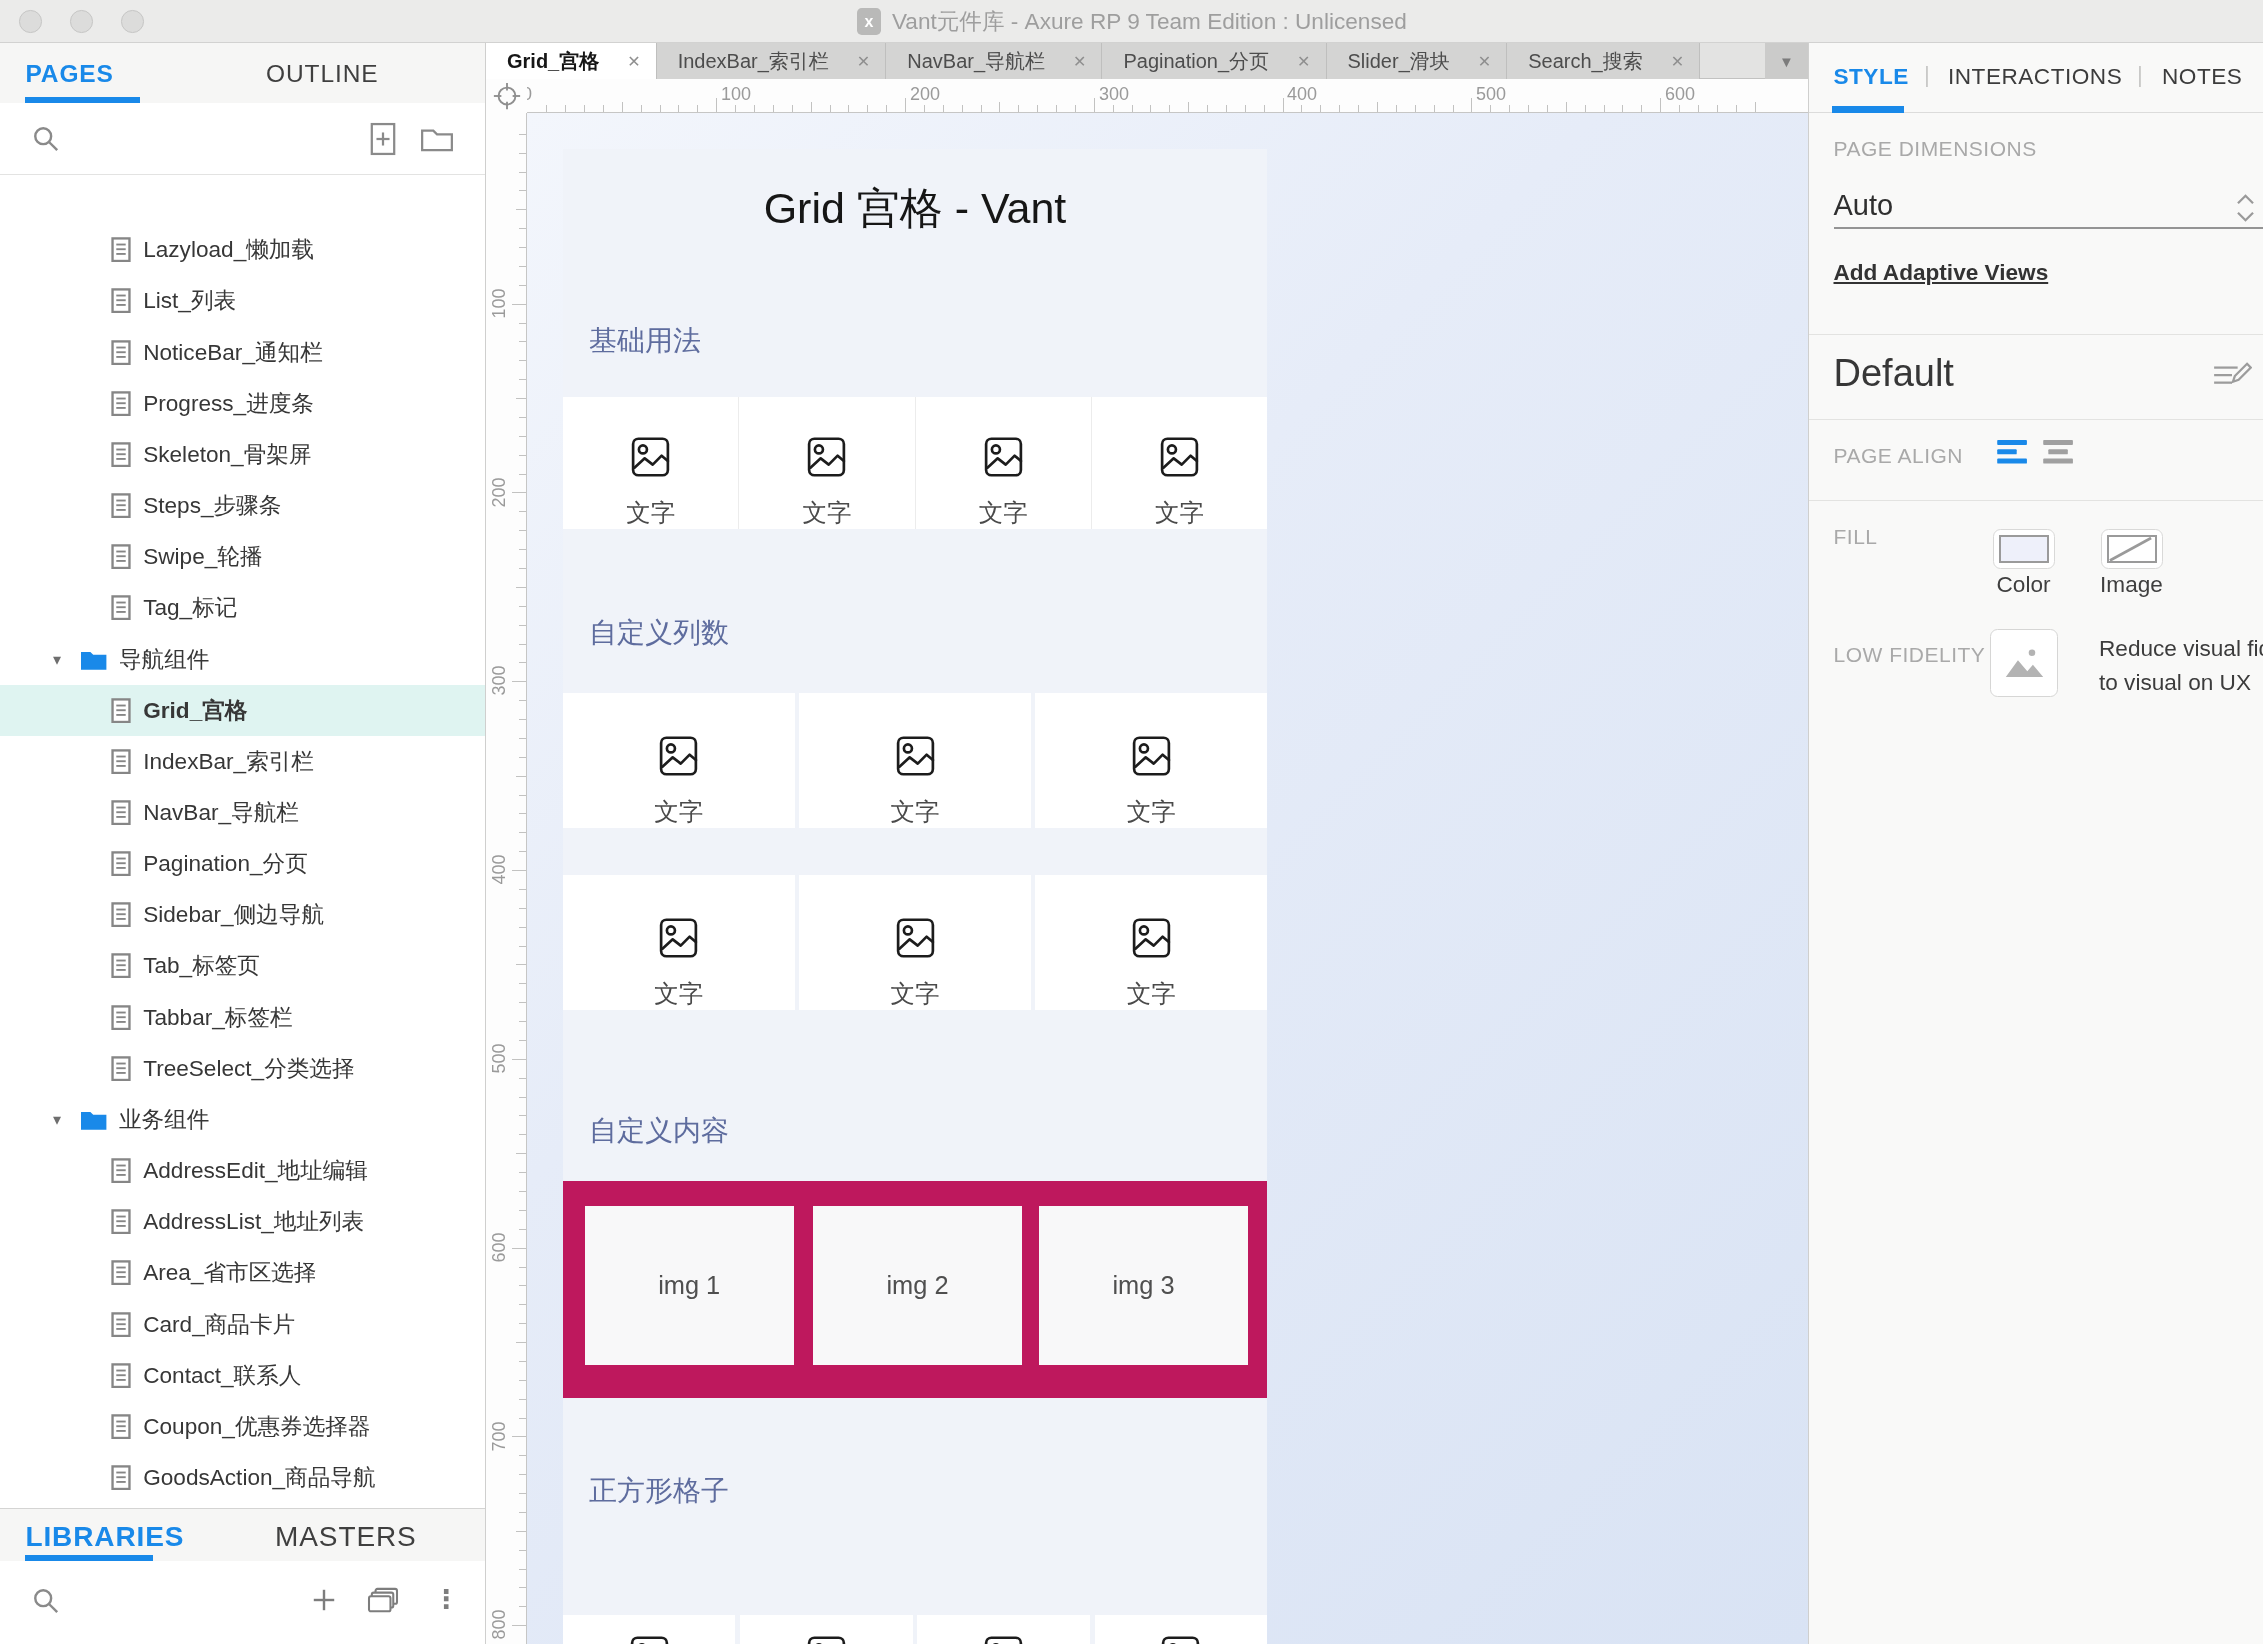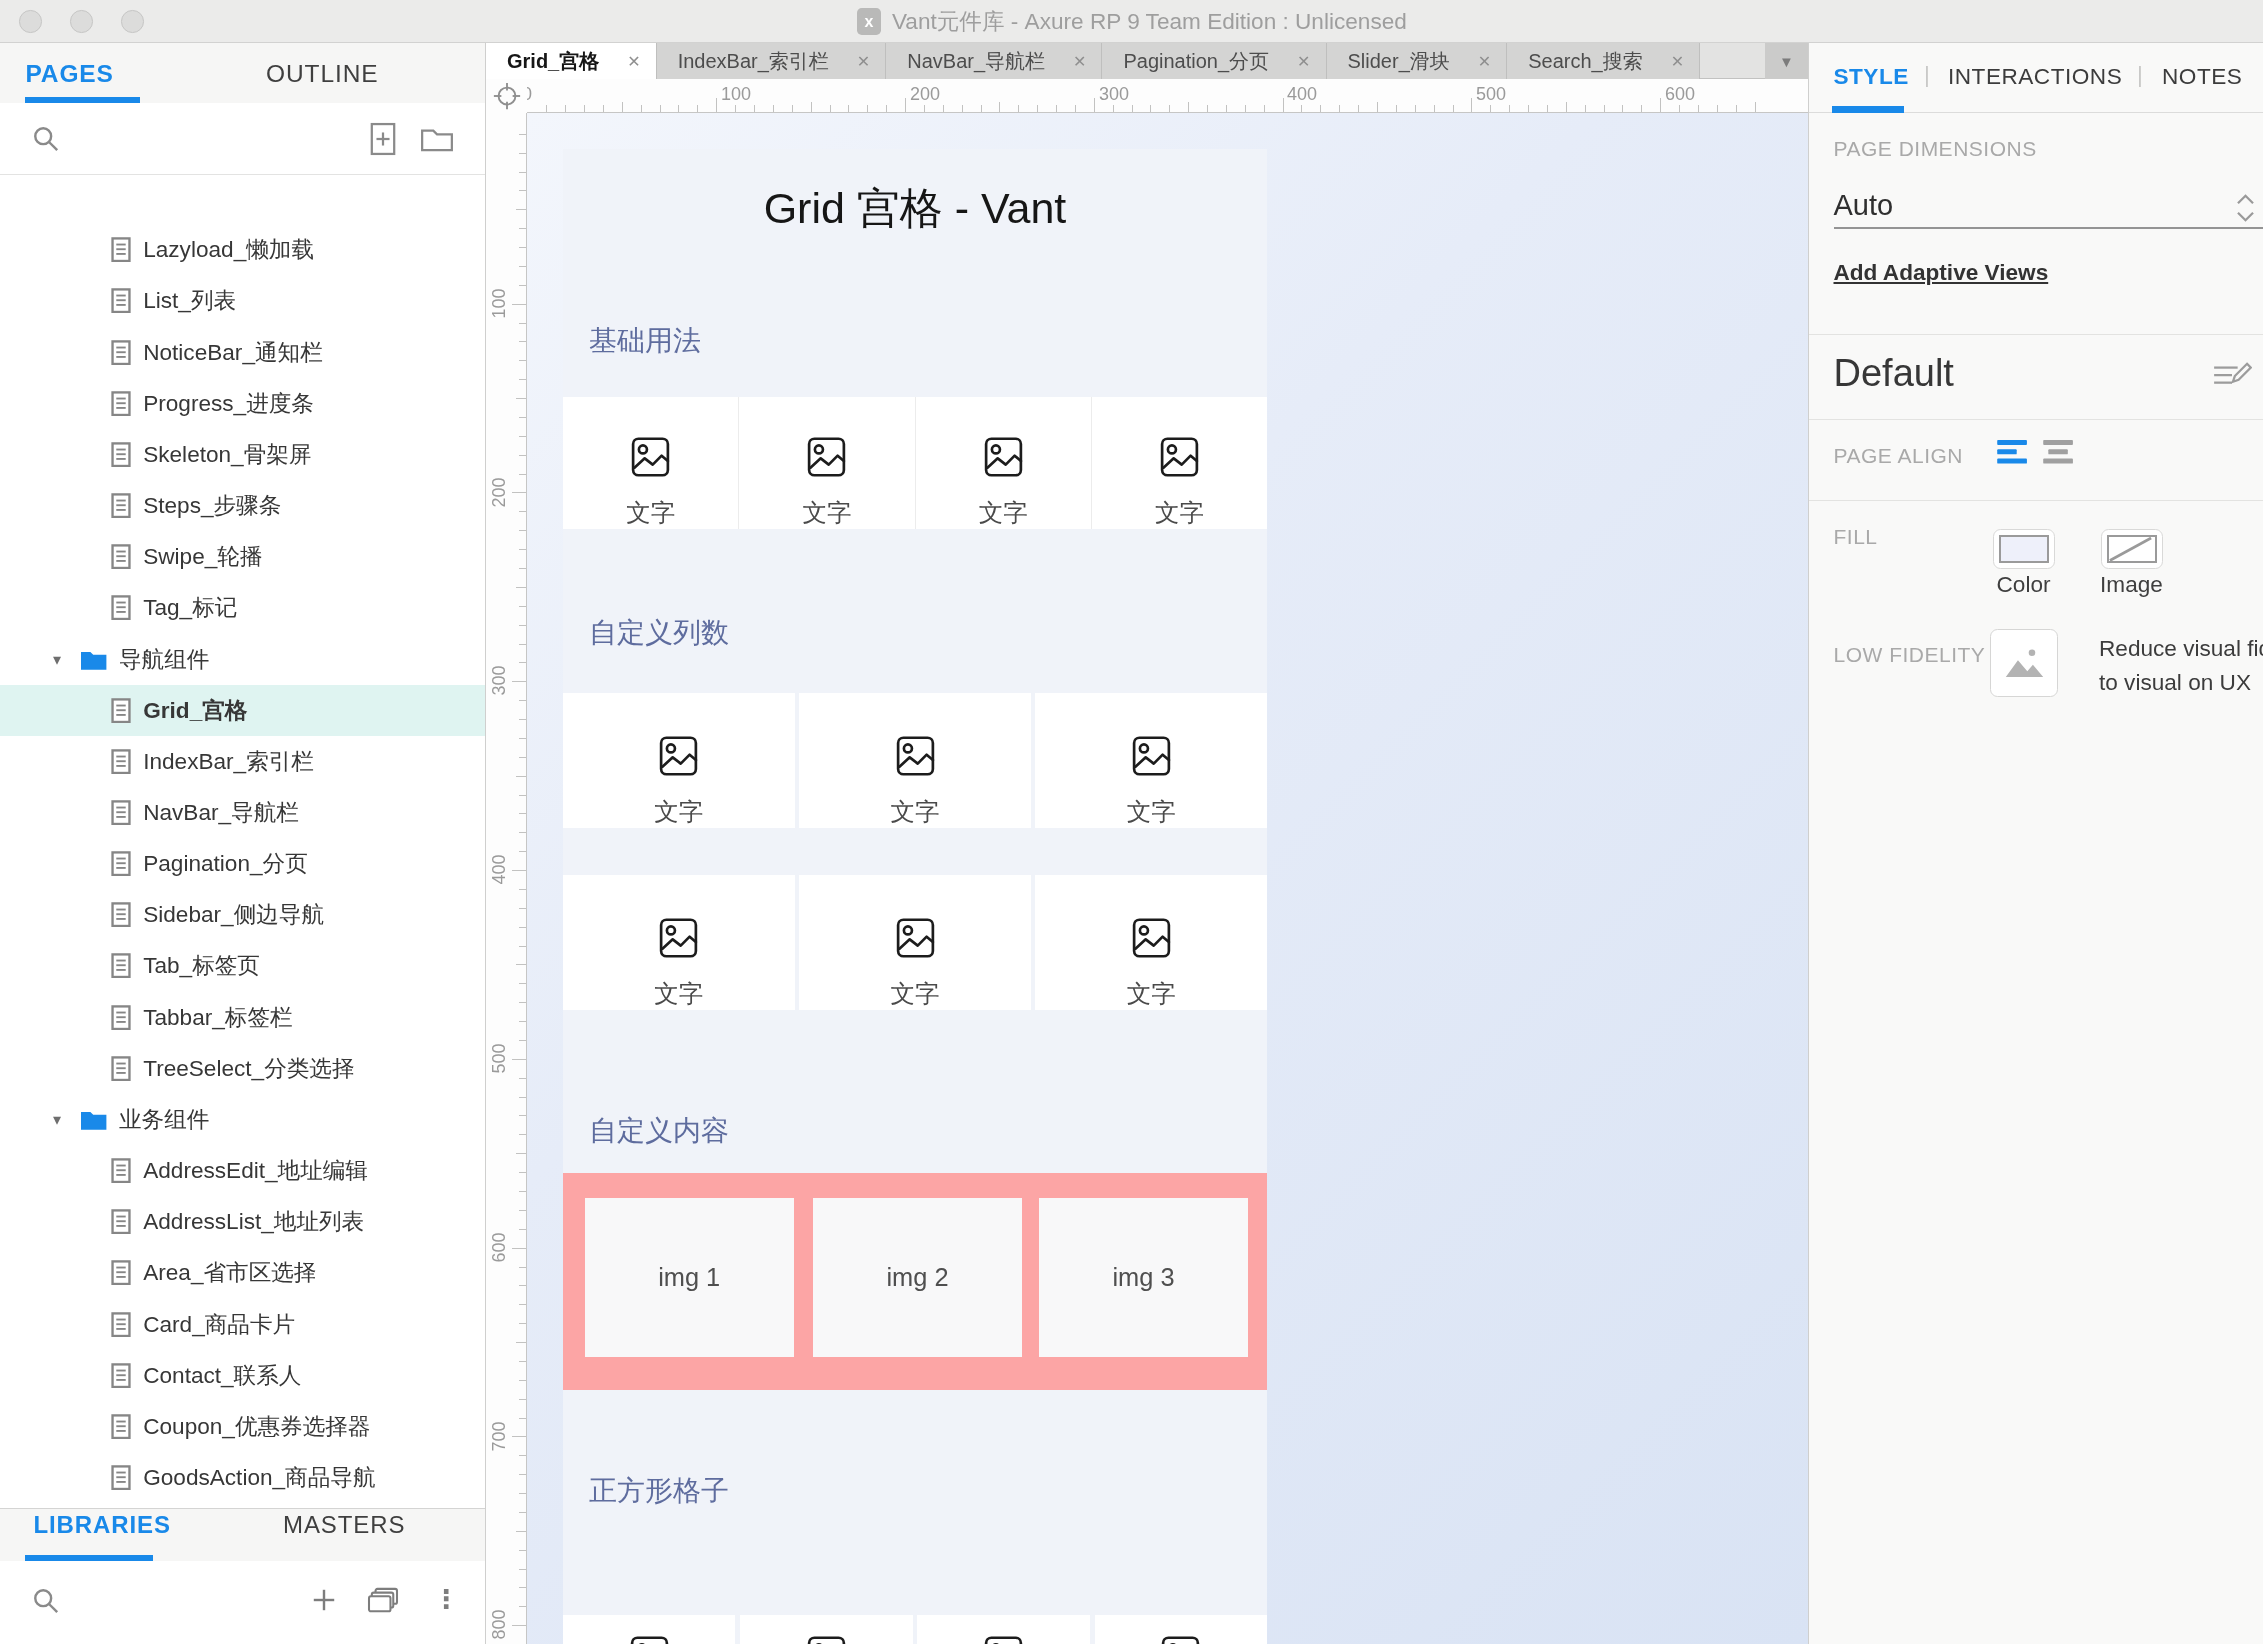--- a/index.html
+++ b/index.html
@@ -30,21 +30,21 @@
   .tree { position:absolute; left:0; top:132px; width:100%; height:1333px; overflow:hidden; }
   .tree-row { position:absolute; left:0; width:100%; height:51px; display:flex; align-items:center;
     font-size:22.6px; color:#373737; }
   .tree-row.selected { background:#dff4f1; font-weight:bold; }
   .tree-row .tri { margin-left:53px; font-size:16px; color:#6e6e6e; width:19px; }
   .tree-row .fold-ic { margin-left:9.4px; display:flex; }
   .tree-row .doc-ic { margin-left:111px; display:flex; }
   .tree-row .lbl { margin-left:12.2px; white-space:nowrap; }
   .bottom-tabs { position:absolute; left:0; top:1465px; width:100%; height:53px;
     background:#f6f6f5; border-top:0.9px solid #d4d4d3; }
-  .btab { position:absolute; top:2px; font-size:24px; letter-spacing:0.9px; color:#3f3f3f;margin-left:8px; }
+  .btab { position:absolute; top:12px; font-size:28px; letter-spacing:0.9px; color:#3f3f3f; }
   .btab.act { color:#1989e9; font-weight:bold; }
   .lib-underline { position:absolute; left:25.4px; top:46px; width:128px; height:6.6px; background:#1989e9; }
   .bottom-search { position:absolute; left:0; top:1518px; width:100%; height:83px; background:#fff; }
 
   
   .canvas { position:absolute; left:486px; top:43px; width:1322px; height:1601px; background:#fff; }
   .doc-tabbar { position:absolute; left:0; top:0; right:0; height:36px; background:#e3e3e2;
     display:flex; border-bottom:0.9px solid #c2c2c1; }
   .doc-tab { height:36px; display:flex; align-items:center; padding:0 15px 0 21px;
     border-right:0.9px solid #bfbfbe; font-size:20px; color:#4d4d4d; background:#d4d4d3; cursor:pointer; }
@@ -59,21 +59,21 @@
   .ruler-corner { position:absolute; left:0; top:36px; width:41px; height:34px; background:#fdfdfd;
     z-index:4; display:flex; align-items:center; justify-content:center; }
   .htick { position:absolute; bottom:0; width:0.9px; background:#c2c2c1; }
   .vtick { position:absolute; right:0; height:0.9px; background:#c2c2c1; }
   .hlab { position:absolute; top:4.7px; font-size:18px; color:#9a9a9a; }
   .vlab { position:absolute; left:-7.5px; width:41px; text-align:center; font-size:18px; color:#9a9a9a;
     transform:rotate(-90deg); }
   .canvas-view { position:absolute; left:41px; top:70px; right:0; bottom:0; overflow:hidden;
     background:linear-gradient(135deg,#f3f6fc 0%,#e6ecf8 38%,#d9e3f4 100%); }
   .artboard { position:absolute; left:36px; top:36px; width:704px; height:1495px; background:#f0f3f9; }
-  .white-block { position:absolute; left:0; width:704px; background:#fca5a5; }
+  .white-block { position:absolute; left:0; width:704px; background:#be185d;margin-top:8px; }
   .page-title { position:absolute; left:0; top:0; width:704px; height:119px; display:flex;
     align-items:center; justify-content:center; font-size:43px; font-weight:500; color:#161616; }
   .section-label { position:absolute; left:26px; font-size:28px; color:#5e6c9e; }
   .vgrid { position:absolute; left:0; width:704px; display:flex;align-items:center; }
   .vgrid.gapped { gap:4.7px; }
   .vcell { flex:1; background:#fff; display:flex; flex-direction:column; align-items:center; cursor:pointer; }
   .vgrid.lined .vcell { border-right:0.9px solid #ececec; }
   .vgrid.lined .vcell:last-child { border-right:none; }
   .vcell .wlabel { font-size:24.5px; color:#4a4a4a; margin-top:14px; }
   .imgbox { position:absolute; top:25.4px; width:209px; height:159px; background:#f8f8f9;

